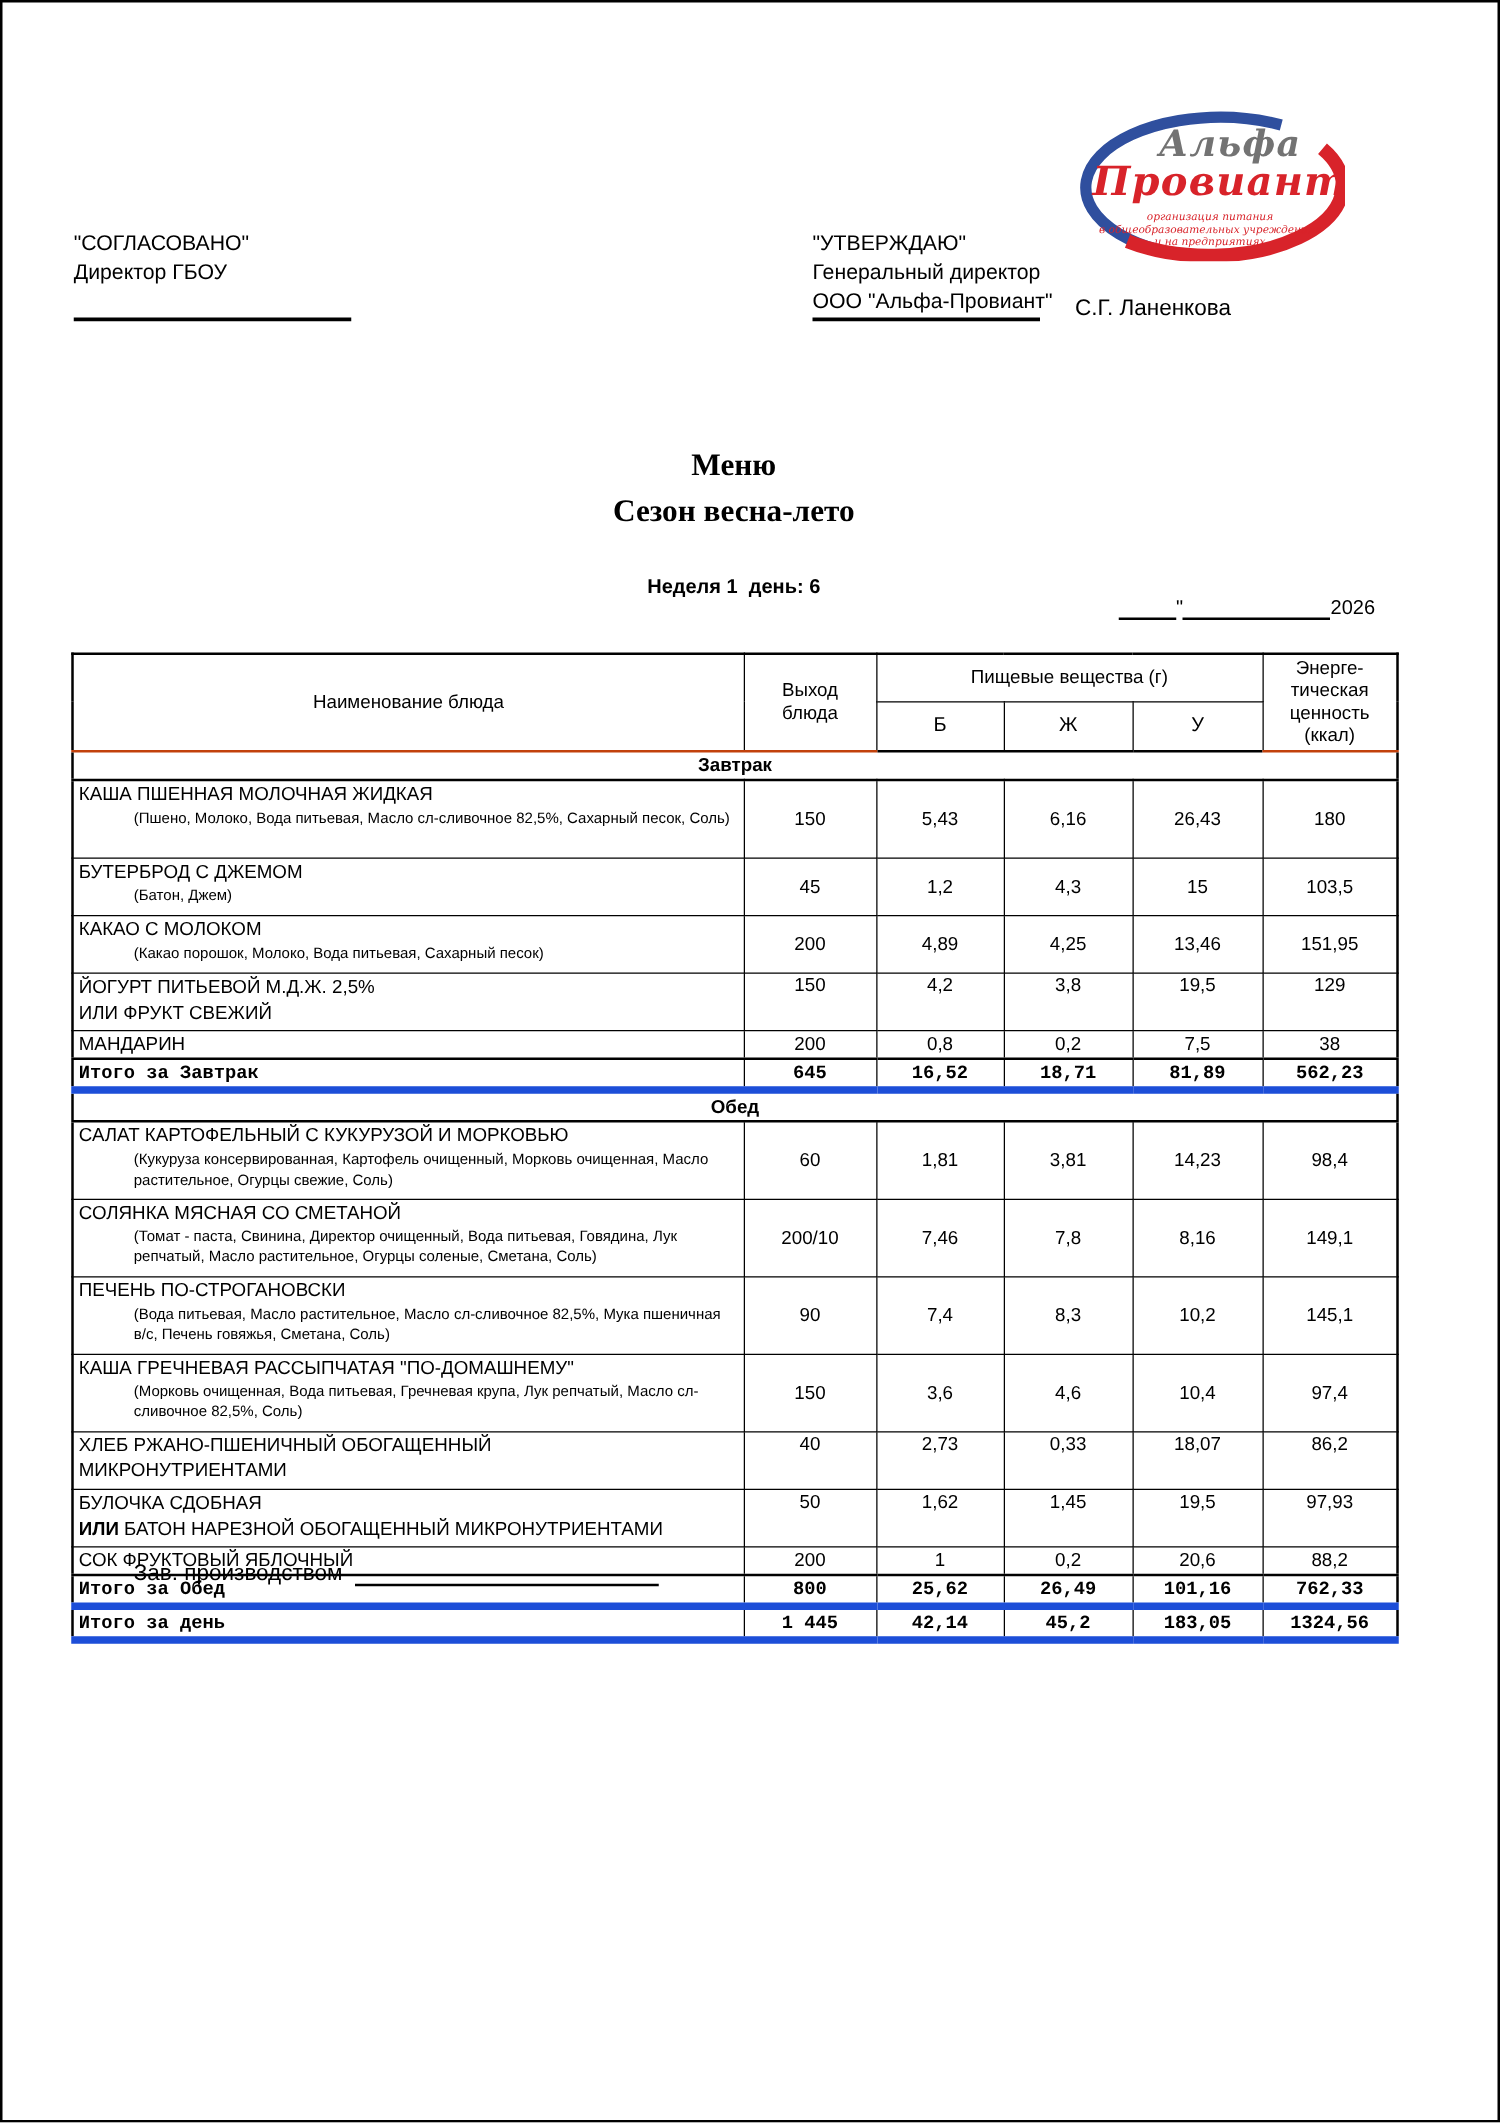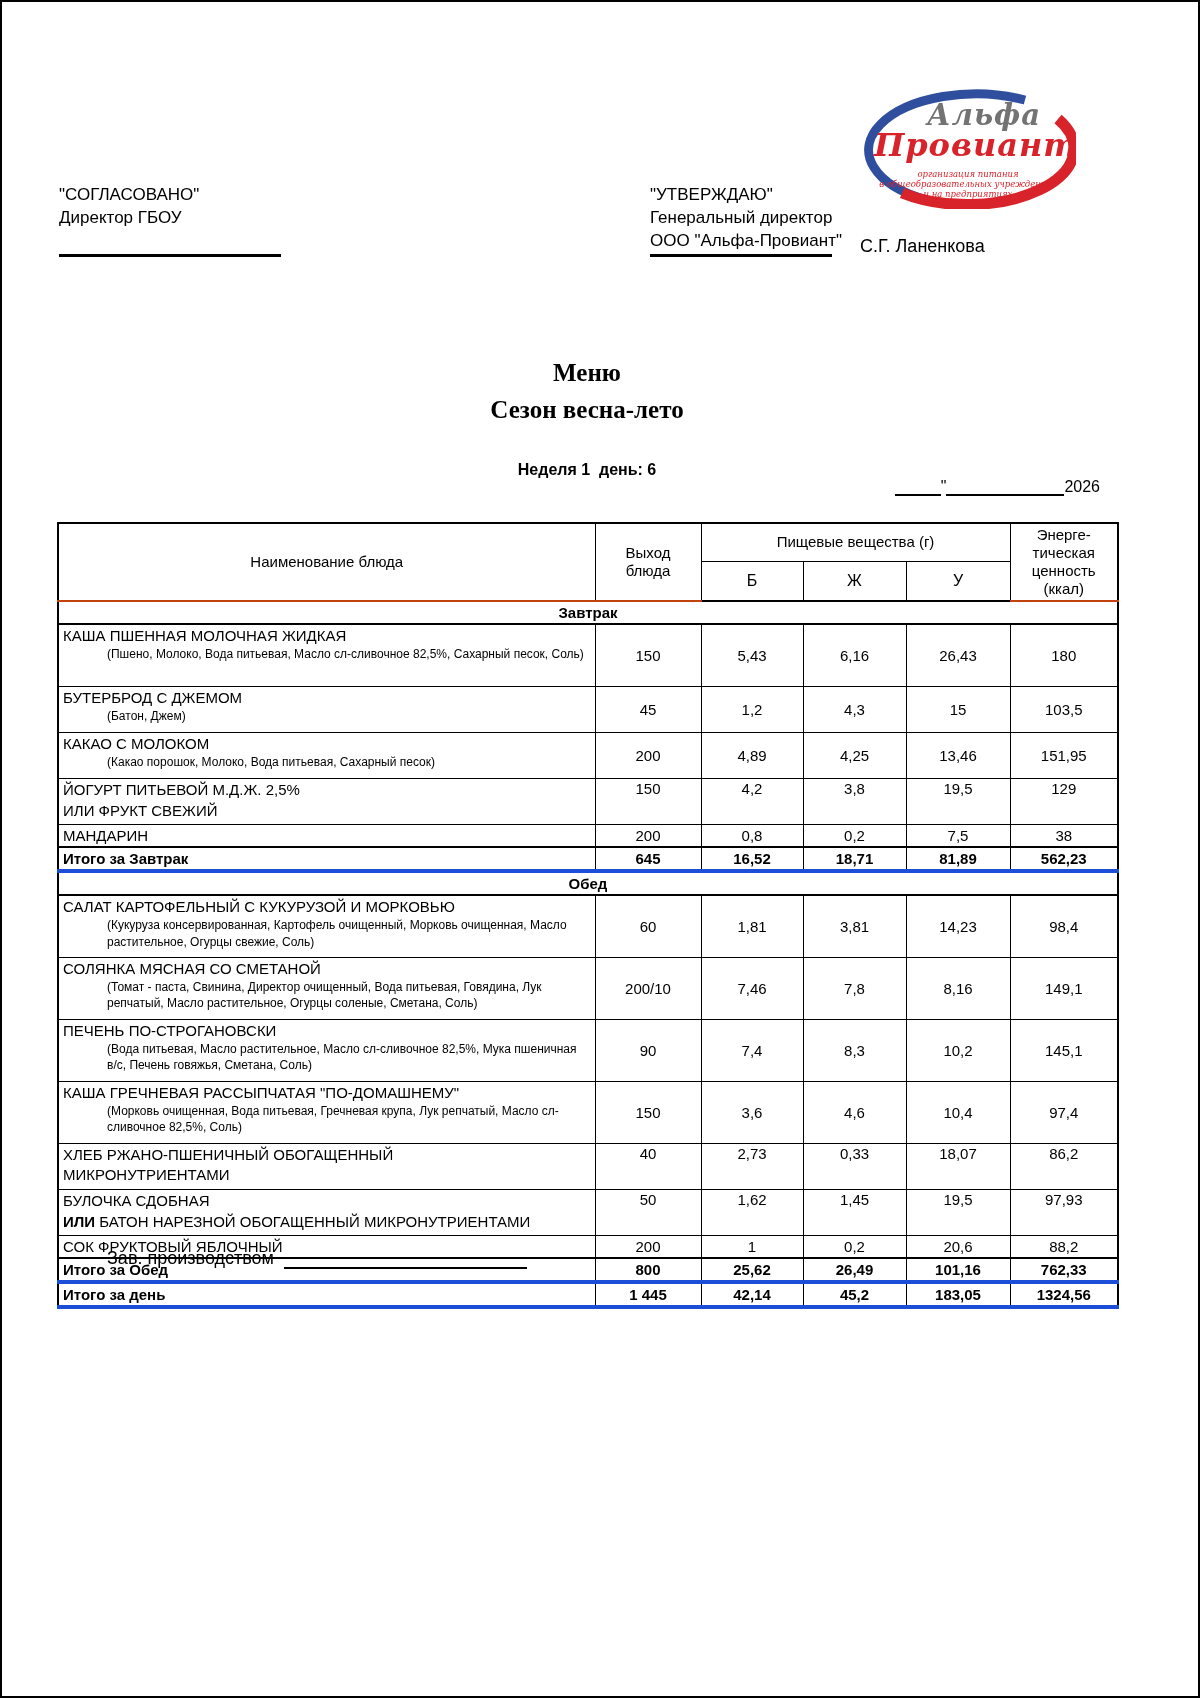--- a/index.html
+++ b/index.html
@@ -45,21 +45,21 @@
                 border-collapse:collapse; table-layout:fixed; border:2px solid #000; }
   .menu-table th, .menu-table td { border:1px solid #000; box-sizing:border-box; }
   .menu-table thead th { font-weight:normal; font-size:15px; text-align:center;
                          vertical-align:middle; padding:1px 16px; line-height:18px; }
   th.nutr-h { height:38px; }
   tr.bju-row th { height:40px; border-bottom:2px solid #000; font-size:16px; }
   th.name-h, th.out-h, th.energy-h { border-bottom:2px solid #c2410c;border-radius:29px; }
   .section-row td { border-top:2px solid #000; border-bottom:2px solid #000;
                     font-weight:bold; font-size:15px; text-align:center;
                     height:23px; padding:0; line-height:21px; }
-  .total-row td { border-top:2px solid #000; border-bottom:4px solid #1d4ed8; font-weight:bold; }
+  .total-row td { border-top:2px solid #000; border-bottom:6px solid #1d4ed8; font-weight:bold;font-family:Liberation Mono, monospace; }
   .r3 td { height:62px; } .r2 td { height:46px; } .r1 td { height:23px; }
   .name-cell { vertical-align:top; padding:1px 6px 0 4px; overflow:hidden; text-align:left; }
   .dish-name { font-size:15px; line-height:20px; }
   .dish-alt  { font-size:15px; line-height:22px; }
   .ing  { font-size:12px; line-height:16.5px;margin-left:44px; }
   .num  { text-align:center; vertical-align:middle; font-size:15px; padding:0 2px; }
   .vtop .num { vertical-align:top; padding-top:1px; }
   
   .footer { position:absolute; left:105px; top:1246px; font-size:18px; }
   .fline  { display:inline-block; width:243px; border-bottom:2px solid #000;

